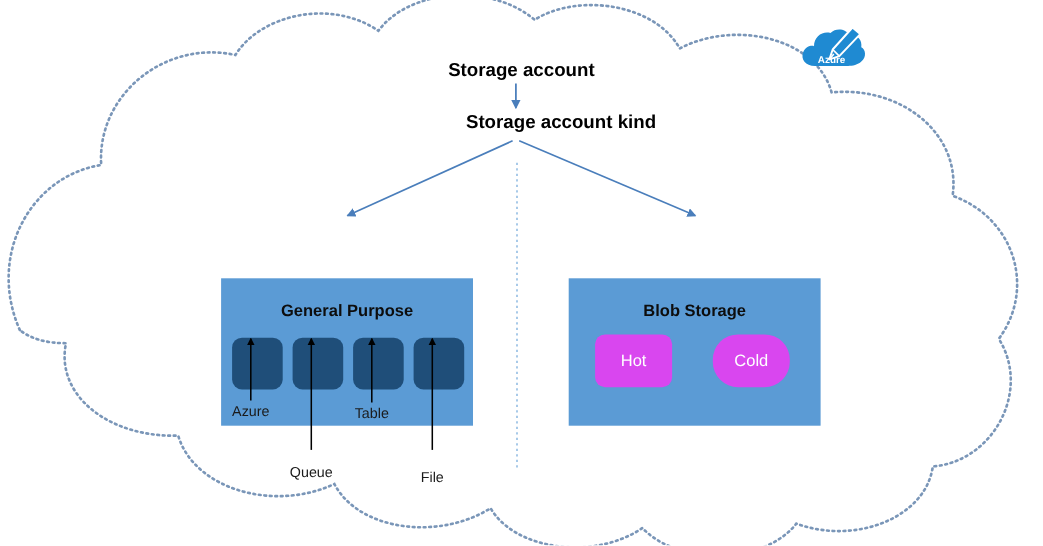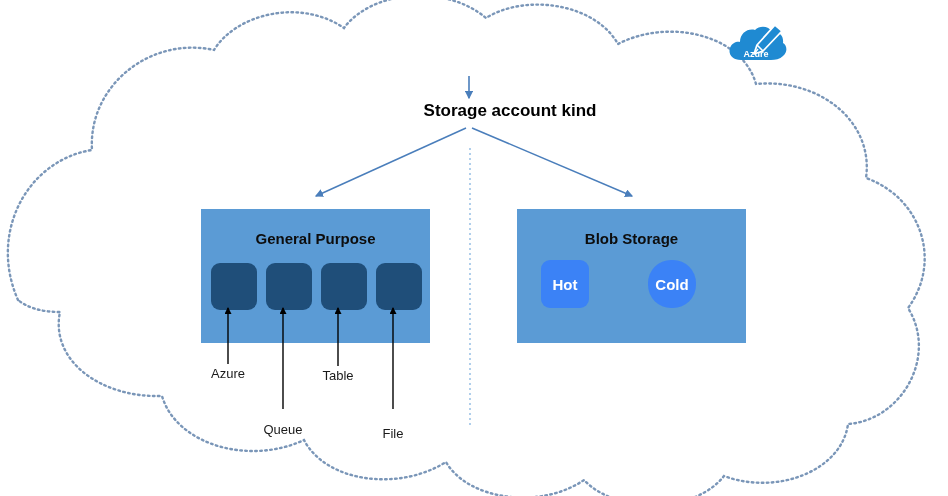--- a/index.html
+++ b/index.html
@@ -43,20 +43,21 @@
     left: 0; top: 101px; width: 948px;
     font-size: 17px;
     padding-left: 36px;
   }
 
   .kind-box {
     position: absolute;
     z-index: 2;
     background: #5b9bd5;
     box-sizing: border-box;
+    margin-top: 44px;
   }
   #general-purpose-box {
     left: 201px; top: 209px; width: 229px; height: 134px;
   }
   #blob-storage-box {
     left: 517px; top: 209px; width: 229px; height: 134px;
   }
   .kind-box-label {
     position: absolute;
     left: 0; right: 0; top: 21px;
@@ -74,30 +75,29 @@
   }
   .gp-tile { top: 54px; width: 46px; height: 47px; }
   #gp-tile-blob  { left: 10px; }
   #gp-tile-queue { left: 65px; }
   #gp-tile-table { left: 120px; }
   #gp-tile-file  { left: 175px; }
 
   .tier-tile {
     position: absolute;
     top: 51px;
-    width: 48px;
+    width: 70px;
     height: 48px;
-    background: #3b82f6;
+    background: #d946ef;
     border-radius: 9px;
     color: #ffffff;
     font-size: 15px;
     display: flex;
     align-items: center;
     justify-content: center;
-    font-weight: bold;
   }
   #tier-tile-hot  { left: 24px; }
   #tier-tile-cold { left: 131px; border-radius: 23px; }
 
   .leader-label {
     position: absolute;
     z-index: 4;
     font-size: 13px;
     color: #1a1a1a;
     white-space: nowrap;
@@ -135,20 +135,21 @@
              C 938 356, 902 420, 848 424
              C 842 470, 778 496, 724 476
              C 694 514, 616 514, 584 480
              C 540 510, 468 500, 446 462
              C 398 492, 326 482, 304 440
              C 248 466, 176 444, 162 396
              C 100 398, 50 360, 60 312
              C 42 312, 28 308, 18 300 Z" fill="none" stroke="#7a96b8" stroke-width="2.4" stroke-linecap="round" stroke-dasharray="1.6 3.4"></path>
   </svg>
 
+  <div class="node-title" id="storage-account-title">Storage account</div>
 
   <div class="node-title" id="storage-account-kind-title">Storage account kind</div>
 
   <div class="kind-box" id="general-purpose-box">
     <div class="kind-box-label">General Purpose</div>
     <div class="service-tile gp-tile" id="gp-tile-blob"></div>
     <div class="service-tile gp-tile" id="gp-tile-queue"></div>
     <div class="service-tile gp-tile" id="gp-tile-table"></div>
     <div class="service-tile gp-tile" id="gp-tile-file"></div>
   </div>

